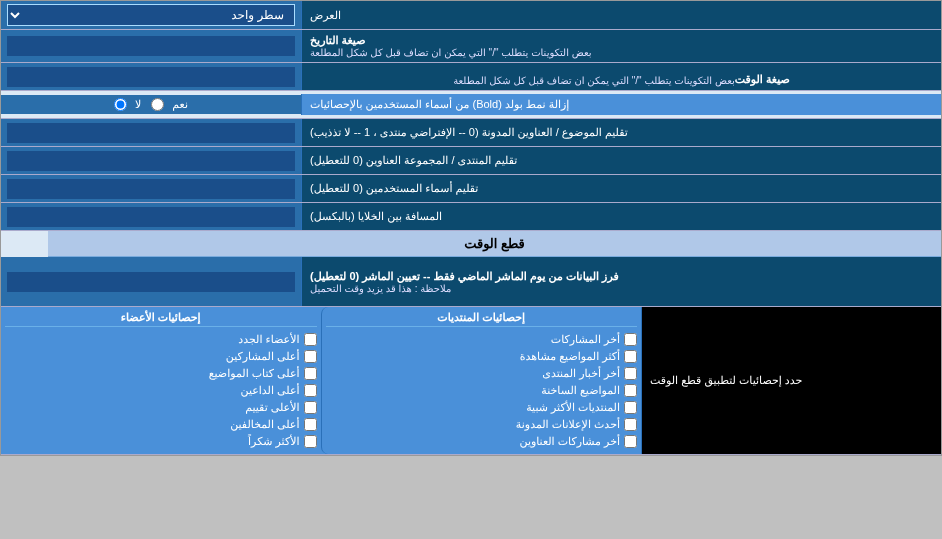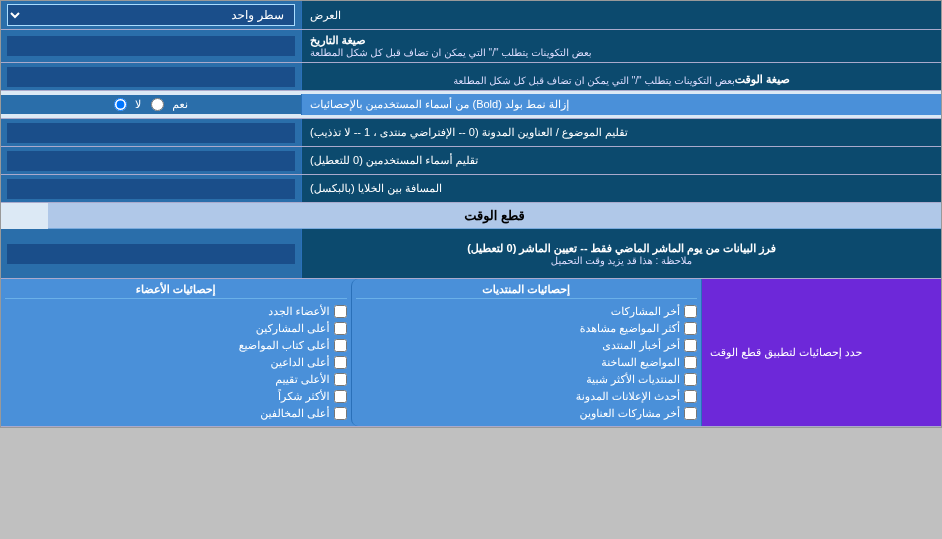--- a/index.html
+++ b/index.html
@@ -131,29 +131,29 @@
       border-bottom: 1px solid #6ab0e8;
       margin-bottom: 4px;
       padding-bottom: 2px;
     }
     .time-cutoff-row {
       display: flex;
       border-bottom: 1px solid #aac;
       min-height: 50px;
     }
     .apply-label {
-      background: #6d28d9;
+      background: #000000;
       color: #fff;
       padding: 4px 8px;
       text-align: right;
       display: flex;
       align-items: center;
       justify-content: flex-end;
       font-size: 11px;
-      width: 240px;
+      width: 300px;
       border-left: 1px solid #2a70b9;
     }
   </style>
 </head>
 <body>
 
 <div class="main-container">
 
   <div class="row">
     <div class="row-label">
@@ -206,20 +206,28 @@
 
   <div class="row">
     <div class="row-label">
       <span>تقليم الموضوع / العناوين المدونة (0 -- الإفتراضي منتدى ، 1 -- لا تذذيب)</span>
     </div>
     <div class="row-input">
       <input type="text" style="">
     </div>
   </div>
 
+  <div class="row">
+    <div class="row-label">
+      <span>تقليم المنتدى / المجموعة العناوين (0 للتعطيل)</span>
+    </div>
+    <div class="row-input">
+      <input type="text" style="">
+    </div>
+  </div>
 
   <div class="row">
     <div class="row-label">
       <span>تقليم أسماء المستخدمين (0 للتعطيل)</span>
     </div>
     <div class="row-input">
       <input type="text" style="">
     </div>
   </div>
 
@@ -230,21 +238,21 @@
     <div class="row-input">
       <input type="text" style="">
     </div>
   </div>
 
   <div class="section-header">
     <span>قطع الوقت</span>
   </div>
 
   <div class="time-cutoff-row">
-    <div class="row-label" style="flex-direction:column;align-items:center;justify-content:center;">
+    <div class="row-label" style="flex-direction:column;align-items:flex-end;justify-content:center;">
       <span style="font-weight:bold;">فرز البيانات من يوم الماشر الماضي فقط -- تعيين الماشر (0 لتعطيل)</span>
       <span style="font-size:10px;color:#ddf;">ملاحظة : هذا قد يزيد وقت التحميل</span>
     </div>
     <div class="row-input">
       <input type="text" style="">
     </div>
   </div>
 
   <div class="checkboxes-container">
 
@@ -305,22 +313,22 @@
       <div class="checkbox-item">
         <input type="checkbox" style="">
         <span>أعلى الداعين</span>
       </div>
       <div class="checkbox-item">
         <input type="checkbox" style="">
         <span>الأعلى تقييم</span>
       </div>
       <div class="checkbox-item">
         <input type="checkbox" style="">
+        <span>أعلى المخالفين</span>
+      </div>
+      <div class="checkbox-item">
+        <input type="checkbox" style="">
         <span>الأكثر شكراً</span>
       </div>
-      <div class="checkbox-item">
-        <input type="checkbox" style="">
-        <span>أعلى المخالفين</span>
-      </div>
     </div>
   </div>
 
 </div>
 
 </body></html>

